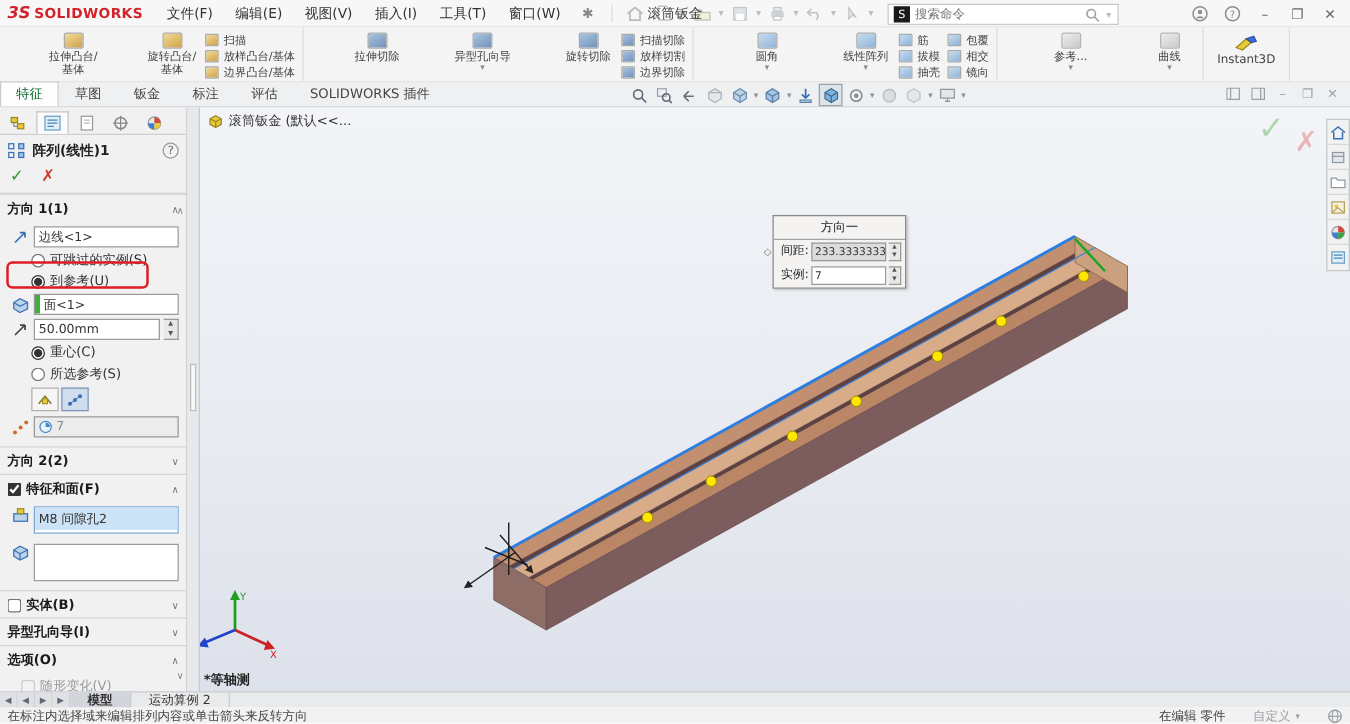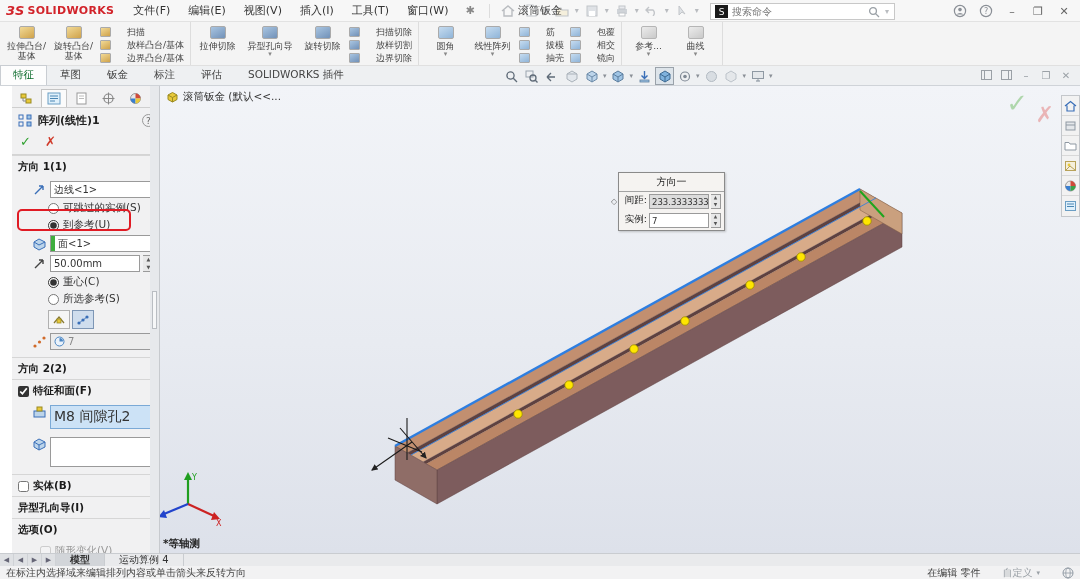--- a/index.html
+++ b/index.html
@@ -20,71 +20,71 @@
   .doc-title { position:absolute; left:0; right:0; text-align:center; color:#444; pointer-events:none; }
   .searchbox { position:absolute; right:185px; top:3px; width:185px; height:17px; border:1px solid #c8c8c8; background:#fff; display:flex; align-items:center; padding:0 4px; gap:4px; }
   .searchbox input { border:none; outline:none; flex:1; font-size:10px; font-family:inherit; color:#666; background:transparent; }
   .sw-badge { width:13px; height:13px; background:#1a1a1a; color:#fff; font-size:9px; display:flex; align-items:center; justify-content:center; }
   .win-btns { position:absolute; right:4px; top:0; height:22px; display:flex; align-items:center; gap:2px; }
   .win-btn { width:24px; height:20px; display:flex; align-items:center; justify-content:center; color:#666; font-size:11px; }
 
   
   #ribbon { top:22px; left:0; width:1080px; height:44px; background:#f4f4f4; display:flex; border-bottom:1px solid #e0e0e0; }
   .rgroup { display:flex; align-items:flex-start; padding:2px 3px; border-right:1px solid #ddd; }
-  .rbig { width:47px; display:flex; flex-direction:column; align-items:center; font-size:9px; color:#444; text-align:center; line-height:1.15; padding-top:1px; }
+  .rbig { width:47px; display:flex; flex-direction:column; align-items:center; font-size:9px; color:#444; text-align:center; line-height:1.15; padding-top:1px;margin-left:32px; }
   .rbig-wide { width:58px; }
   .ric { width:16px; height:13px; border-radius:2px; margin:1px 0 2px; }
   .ric-s { width:11px; height:10px; border-radius:1px; flex:0 0 auto; }
   .i-boss { background:linear-gradient(150deg,#f2da97,#cfa24a); border:1px solid #aaa; }
   .i-cut  { background:linear-gradient(150deg,#a9c5e1,#7191b8); border:1px solid #aaa; }
   .i-feat { background:linear-gradient(150deg,#c6dcf0,#8fb4d8); border:1px solid #aaa; }
   .i-gray { background:linear-gradient(150deg,#ececec,#c9c9c9); border:1px solid #b5b5b5; }
   .rstack { display:flex; flex-direction:column; justify-content:flex-start; gap:1px; padding:2px 3px 0 3px; font-size:9px; color:#444; }
-  .rsmall { display:flex; align-items:center; gap:16px; height:12px; white-space:nowrap; }
+  .rsmall { display:flex; align-items:center; gap:4px; height:12px; white-space:nowrap; }
   .rcaret { color:#888; font-size:7px; height:7px; line-height:7px; }
   .instant3d { width:62px; display:flex; flex-direction:column; align-items:center; justify-content:center; font-size:9.5px; color:#444; padding-top:4px; }
 
   
   #tabrow { top:66px; left:0; width:1080px; height:20px; background:#eef0f2; border-bottom:1px solid #cfd3d8; display:flex; align-items:flex-end; }
   .ctab { padding:2px 12px 3px; font-size:10.5px; color:#444; border:1px solid transparent; border-bottom:none; cursor:default; }
   .ctab.active { background:#fdfdfd; border-color:#c9cdd2; color:#0a6a2a; }
   .hud { position:absolute; left:502px; top:1px; display:flex; align-items:center; gap:1px; }
   .hud-btn { display:flex; align-items:center; justify-content:center; width:19px; height:18px; border:1px solid transparent; }
   .hud-btn.pressed { border-color:#9aa2aa; background:#dde4ea; }
   .hud-caret { color:#8a8f96; font-size:7px; margin:0 1px; }
   .docwin-btns { position:absolute; right:6px; top:2px; display:flex; gap:4px; color:#9aa0a6; font-size:10px; align-items:center; }
   .docwin-btns span { display:flex; align-items:center; justify-content:center; width:16px; height:14px; }
 
   
-  #panel { top:86px; left:12px; width:150px; height:467px; background:#f1f1f2; border-right:1px solid #c7cace; overflow:hidden; font-size:10.5px; }
+  #panel { top:86px; left:0; width:150px; height:467px; background:#f1f1f2; border-right:1px solid #c7cace; overflow:hidden; font-size:10.5px; }
   .pm-tabs { display:flex; align-items:flex-end; height:22px; padding:3px 2px 0 2px; border-bottom:1px solid #cfcfcf; gap:1px; }
   .pm-tab { width:26px; height:18px; display:flex; align-items:center; justify-content:center; border:1px solid transparent; border-bottom:none; }
   .pm-tab.active { background:#fbfbfb; border-color:#c4c4c4; }
   .pm-title { display:flex; align-items:center; gap:5px; padding:5px 6px 4px; font-weight:bold; font-size:11px; color:#222; }
   .help-ic { margin-left:auto; width:13px; height:13px; border:1px solid #999; border-radius:50%; color:#666; font-size:9px; display:flex; align-items:center; justify-content:center; font-weight:normal; }
   .okrow { display:flex; gap:14px; padding:2px 8px 5px; border-bottom:1px solid #d4d4d4; }
   .okrow span { font-size:13px; font-weight:bold; }
   .phead { display:flex; align-items:center; font-weight:bold; font-size:10.5px; color:#1a1a1a; padding:4px 6px 3px; border-top:1px solid #d6d6d6; }
   .phead .chev { margin-left:auto; color:#777; font-size:8px; font-weight:normal; }
-  .pbody { padding:1px 6px 4px 20px; }
+  .pbody { padding:1px 6px 4px 9px; }
   .frow { display:flex; align-items:center; gap:3px; margin:3px 0; }
   .fic { width:15px; height:14px; flex:0 0 auto; border-radius:2px; }
   .pfield { flex:1; height:17px; border:1px solid #9a9a9a; background:#fff; font-size:10px; padding:0 3px; display:flex; align-items:center; overflow:hidden; white-space:nowrap; }
   .pfield.disabled { background:#ececec; color:#888; }
   .greenbar { width:4px; height:100%; background:#3fae3f; margin:0 3px 0 -3px; flex:0 0 auto; }
   .spin { width:12px; height:17px; display:flex; flex-direction:column; border:1px solid #9a9a9a; border-left:none; background:#e8e8e8; }
   .spin span { flex:1; font-size:5px; line-height:7px; text-align:center; color:#555; }
   .radio-row, .check-row { display:flex; align-items:center; gap:4px; margin:3px 0 3px 16px; font-size:10.5px; }
   .radio-row input, .check-row input { width:11px; height:11px; margin:0; accent-color:#333; }
   .check-row { margin-left:8px; }
   .check-row.head-check { margin:0; font-weight:bold; }
   .togglebar { display:flex; gap:2px; margin:4px 0 4px 16px; }
   .tgl { width:22px; height:19px; border:1px solid #b0b0b0; background:#f5f5f5; display:flex; align-items:center; justify-content:center; }
   .tgl.pressed { background:#cfdded; border-color:#7d96b5; }
-  .listbox { flex:1; border:1px solid #7aa9d6; background:#fff; min-height:22px; font-size:14px; }
+  .listbox { flex:1; border:1px solid #7aa9d6; background:#fff; min-height:22px; font-size:10px; }
   .listbox .sel { background:#cce2f6; padding:2px 3px; display:flex; align-items:center; gap:3px; }
   .listbox.empty { min-height:30px; border-color:#9a9a9a; }
   .annotation-red { position:absolute; left:5px; top:123px; width:114px; height:22px; border:2px solid #e01b24; border-radius:5px; pointer-events:none; }
   .pm-scroll-up { position:absolute; right:2px; top:78px; color:#888; font-size:8px; }
   .pm-scroll-dn { position:absolute; right:2px; bottom:8px; color:#888; font-size:8px; }
 
   
   #splitter { top:86px; left:150px; width:10px; height:467px; background:#e7e9ec; border-right:1px solid #c7cace; }
   #splitter .grip { position:absolute; left:2px; top:205px; width:5px; height:38px; background:#f6f7f8; border:1px solid #b9bdc2; }
 
@@ -335,20 +335,29 @@
       <span>参考...</span>
       <span class="rcaret">▾</span>
     </div>
     <div class="rbig">
       <span class="ric i-gray"></span>
       <span>曲线</span>
       <span class="rcaret">▾</span>
     </div>
   </div>
 
+  <div class="rgroup">
+    <div class="instant3d">
+      <svg width="20" height="14" viewBox="0 0 20 14">
+          <path d="M2 10 L10 3 L14 6 L7 12 Z" fill="#e8c93a" stroke="#9a8a20"></path>
+          <path d="M10 3 L16 1 L18 5 L14 6 Z" fill="#3a6fd8" stroke="#2a4fa0"></path>
+        </svg>
+      <span>Instant3D</span>
+    </div>
+  </div>
 </div>
 
 <div id="tabrow" class="abs">
   <div class="ctab active">特征</div>
   <div class="ctab">草图</div>
   <div class="ctab">钣金</div>
   <div class="ctab">标注</div>
   <div class="ctab">评估</div>
   <div class="ctab">SOLIDWORKS 插件</div>
 
@@ -782,21 +791,21 @@
 
   <div class="view-label">*等轴测</div>
 </div>
 
 <div id="bottombar" class="abs">
   <div class="nav-btn">◀</div>
   <div class="nav-btn">◀</div>
   <div class="nav-btn">▶</div>
   <div class="nav-btn">▶</div>
   <div class="btab active">模型</div>
-  <div class="btab">运动算例 4</div>
+  <div class="btab">运动算例 2</div>
 </div>
 
 <div id="statusbar" class="abs">
   <span>在标注内选择域来编辑排列内容或单击箭头来反转方向</span>
   <div class="sb-right">
     <span>在编辑 零件</span>
     <span class="sb-custom">
       <span>自定义</span>
       <span style="font-size:7px">▾</span>
     </span>

